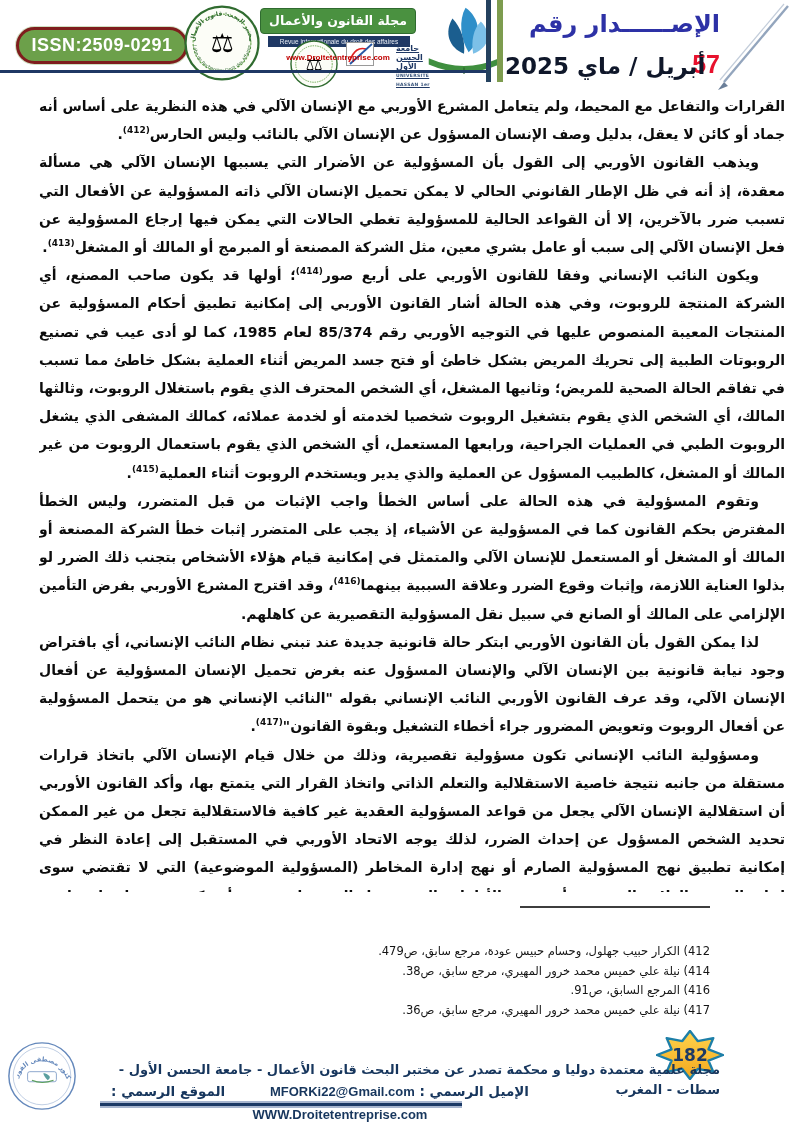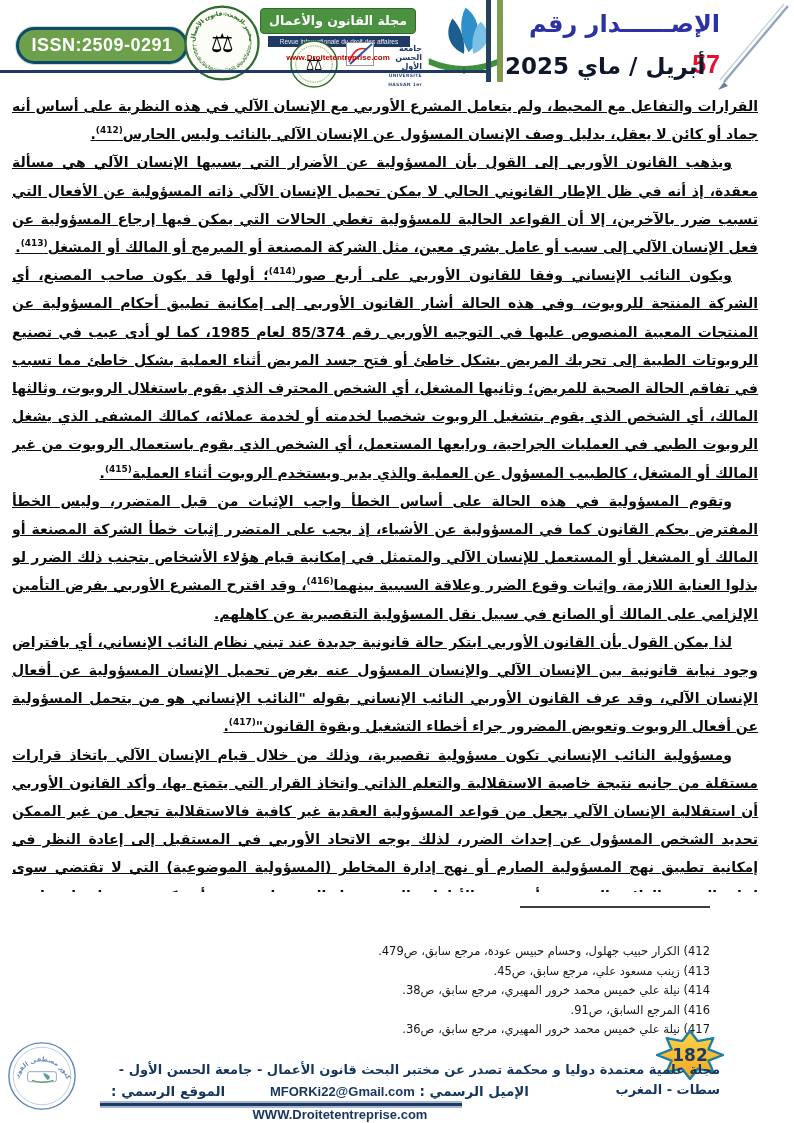--- a/index.html
+++ b/index.html
@@ -5,42 +5,42 @@
   * { margin:0; padding:0; box-sizing:border-box; }
   html,body { background:#e9e9e9; }
   .page {
     position:relative; width:794px; height:1123px; margin:0 auto;
     background:#ffffff; overflow:hidden;
     font-family:"DejaVu Sans", sans-serif;
   }
   
   .issn-pill {
     position:absolute; left:16px; top:27px; width:172px; height:37px;
-    background:#6ca04a; border:3px solid #0c4a6e; border-radius:19px;
+    background:#6ca04a; border:3px solid #7f1d1d; border-radius:19px;
     box-shadow:0 0 0 1px #cfe0c2;
     color:#fff; font-weight:bold; font-size:18px; line-height:31px; text-align:center;
     font-family:"Liberation Sans", sans-serif; letter-spacing:.5px;
   }
   .seal { position:absolute; }
   .seal-1 { left:184px; top:5px; }
   .seal-2 { left:290px; top:40px; }
   .banner-ar {
     position:absolute; left:260px; top:8px; width:156px; height:26px;
     background:#4a9140; border:1px solid #2f6b2f; border-radius:4px;
     color:#fff; font-weight:bold; font-size:12.5px; line-height:24px; text-align:center;
   }
   .banner-fr {
     position:absolute; left:268px; top:36px; width:142px; height:11px;
     background:#1f3864; color:#e8edf5; font-size:6.5px; line-height:11px; text-align:center;
     font-family:"Liberation Sans", sans-serif;
   }
   .chart-ico { position:absolute; left:346px; top:42px; }
   .univ-name {
-    position:absolute; left:376px; top:44px; width:46px;
-    color:#1f3864; font-size:8px; font-weight:bold; text-align:right; line-height:9px;
+    position:absolute; left:396px; top:44px; width:46px;
+    color:#1f3864; font-size:8px; font-weight:bold; text-align:left; line-height:9px;text-decoration:underline;
   }
   .univ-sub { font-size:4.5px; letter-spacing:.3px; color:#36527a; display:block; }
   .feather-logo { position:absolute; left:418px; top:2px; }
   .red-url {
     position:absolute; left:258px; top:53px; width:160px;
     color:#c00000; font-weight:bold; font-size:8px; text-align:center;
     font-family:"Liberation Sans", sans-serif;
   }
   .head-rule { position:absolute; left:0; top:70px; width:487px; height:3px; background:#1f3864; }
   .vbar-navy  { position:absolute; left:486px; top:0; width:5px; height:82px; background:#24415e; }
@@ -50,23 +50,23 @@
     text-align:right; color:#2d31a6; font-weight:bold; font-size:24px; line-height:40px;
   }
   .issue-title .num { color:#e8112d; font-size:25px; font-family:"Liberation Sans", sans-serif; }
   .issue-period {
     position:absolute; left:505px; top:47px; width:215px; direction:rtl;
     text-align:left; color:#0f172a; font-weight:bold; font-size:23px; line-height:38px;
   }
   .pen { position:absolute; left:700px; top:2px; }
   
   .body-text {
-    position:absolute; left:12px; top:92px; width:746px; height:800px; overflow:hidden;
+    position:absolute; left:39px; top:92px; width:746px; height:800px; overflow:hidden;
     direction:rtl; text-align:justify; color:#0c0c0c;
-    font-size:14px; line-height:28.2px; font-weight:700;text-decoration:underline;
+    font-size:14px; line-height:28.2px; font-weight:700;
   }
   .para { text-align:justify; }
   .para.ind { text-indent:26px; }
   .para sup { font-size:9px; line-height:0; vertical-align:super; font-weight:700; }
   
   .fn-separator { position:absolute; left:520px; top:906px; width:190px; height:2px; background:#3d3d3d; }
   .footnotes {
     position:absolute; right:84px; top:942px; width:520px; direction:rtl; text-align:right;
     color:#141414; font-size:11.5px; line-height:19.6px; font-weight:400;
   }
@@ -162,21 +162,20 @@
       <div class="para ind">ويذهب القانون الأوربي إلى القول بأن المسؤولية عن الأضرار التي يسببها الإنسان الآلي هي مسألة معقدة، إذ أنه في ظل الإطار القانوني الحالي لا يمكن تحميل الإنسان الآلي ذاته المسؤولية عن الأفعال التي تسبب ضرر بالآخرين، إلا أن القواعد الحالية للمسؤولية تغطي الحالات التي يمكن فيها إرجاع المسؤولية عن فعل الإنسان الآلي إلى سبب أو عامل بشري معين، مثل الشركة المصنعة أو المبرمج أو المالك أو المشغل<sup>(413)</sup>.</div>
       <div class="para ind">ويكون النائب الإنساني وفقا للقانون الأوربي على أربع صور<sup>(414)</sup>؛ أولها قد يكون صاحب المصنع، أي الشركة المنتجة للروبوت، وفي هذه الحالة أشار القانون الأوربي إلى إمكانية تطبيق أحكام المسؤولية عن المنتجات المعيبة المنصوص عليها في التوجيه الأوربي رقم 85/374 لعام 1985، كما لو أدى عيب في تصنيع الروبوتات الطبية إلى تحريك المريض بشكل خاطئ أو فتح جسد المريض أثناء العملية بشكل خاطئ مما تسبب في تفاقم الحالة الصحية للمريض؛ وثانيها المشغل، أي الشخص المحترف الذي يقوم باستغلال الروبوت، وثالثها المالك، أي الشخص الذي يقوم بتشغيل الروبوت شخصيا لخدمته أو لخدمة عملائه، كمالك المشفى الذي يشغل الروبوت الطبي في العمليات الجراحية، ورابعها المستعمل، أي الشخص الذي يقوم باستعمال الروبوت من غير المالك أو المشغل، كالطبيب المسؤول عن العملية والذي يدير ويستخدم الروبوت أثناء العملية<sup>(415)</sup>.</div>
       <div class="para ind">وتقوم المسؤولية في هذه الحالة على أساس الخطأ واجب الإثبات من قبل المتضرر، وليس الخطأ المفترض بحكم القانون كما في المسؤولية عن الأشياء، إذ يجب على المتضرر إثبات خطأ الشركة المصنعة أو المالك أو المشغل أو المستعمل للإنسان الآلي والمتمثل في إمكانية قيام هؤلاء الأشخاص بتجنب ذلك الضرر لو بذلوا العناية اللازمة، وإثبات وقوع الضرر وعلاقة السببية بينهما<sup>(416)</sup>، وقد اقترح المشرع الأوربي بفرض التأمين الإلزامي على المالك أو الصانع في سبيل نقل المسؤولية التقصيرية عن كاهلهم.</div>
       <div class="para ind">لذا يمكن القول بأن القانون الأوربي ابتكر حالة قانونية جديدة عند تبني نظام النائب الإنساني، أي بافتراض وجود نيابة قانونية بين الإنسان الآلي والإنسان المسؤول عنه بغرض تحميل الإنسان المسؤولية عن أفعال الإنسان الآلي، وقد عرف القانون الأوربي النائب الإنساني بقوله "النائب الإنساني هو من يتحمل المسؤولية عن أفعال الروبوت وتعويض المضرور جراء أخطاء التشغيل وبقوة القانون"<sup>(417)</sup>.</div>
       <div class="para ind">ومسؤولية النائب الإنساني تكون مسؤولية تقصيرية، وذلك من خلال قيام الإنسان الآلي باتخاذ قرارات مستقلة من جانبه نتيجة خاصية الاستقلالية والتعلم الذاتي واتخاذ القرار التي يتمتع بها، وأكد القانون الأوربي أن استقلالية الإنسان الآلي يجعل من قواعد المسؤولية العقدية غير كافية فالاستقلالية تجعل من غير الممكن تحديد الشخص المسؤول عن إحداث الضرر، لذلك يوجه الاتحاد الأوربي في المستقبل إلى إعادة النظر في إمكانية تطبيق نهج المسؤولية الصارم أو نهج إدارة المخاطر (المسؤولية الموضوعية) التي لا تقتضي سوى إثبات الضرر والعلاقة السببية، وأن تحديد الأطراف التي تتحمل المسؤولية ينبغي أن تكون مسؤوليتها متناسبة مع المستوى الفعلي للتعليمات المعطاة للإنسان الآلي ودرجة استقلاليته.</div>
     </main>
 
   <div class="fn-separator"></div>
   <div class="footnotes">
       <div class="fn">412) الكرار حبيب جهلول، وحسام حبيس عودة، مرجع سابق، ص479.</div>
-      <div class="fn">413) زينب مسعود علي، مرجع سابق، ص45.</div>
       <div class="fn">414) نيلة علي خميس محمد خرور المهيري، مرجع سابق، ص38.</div>
       <div class="fn">416) المرجع السابق، ص91.</div>
       <div class="fn">417) نيلة علي خميس محمد خرور المهيري، مرجع سابق، ص36.</div>
     </div>
 
   <svg class="page-badge" width="68" height="50" viewBox="0 0 68 50">
     <defs>
       <linearGradient id="gold" x1="0" y1="0" x2="0" y2="1">
         <stop offset="0" stop-color="#ffd34d"></stop>
           <stop offset="1" stop-color="#f2a81d"></stop>

